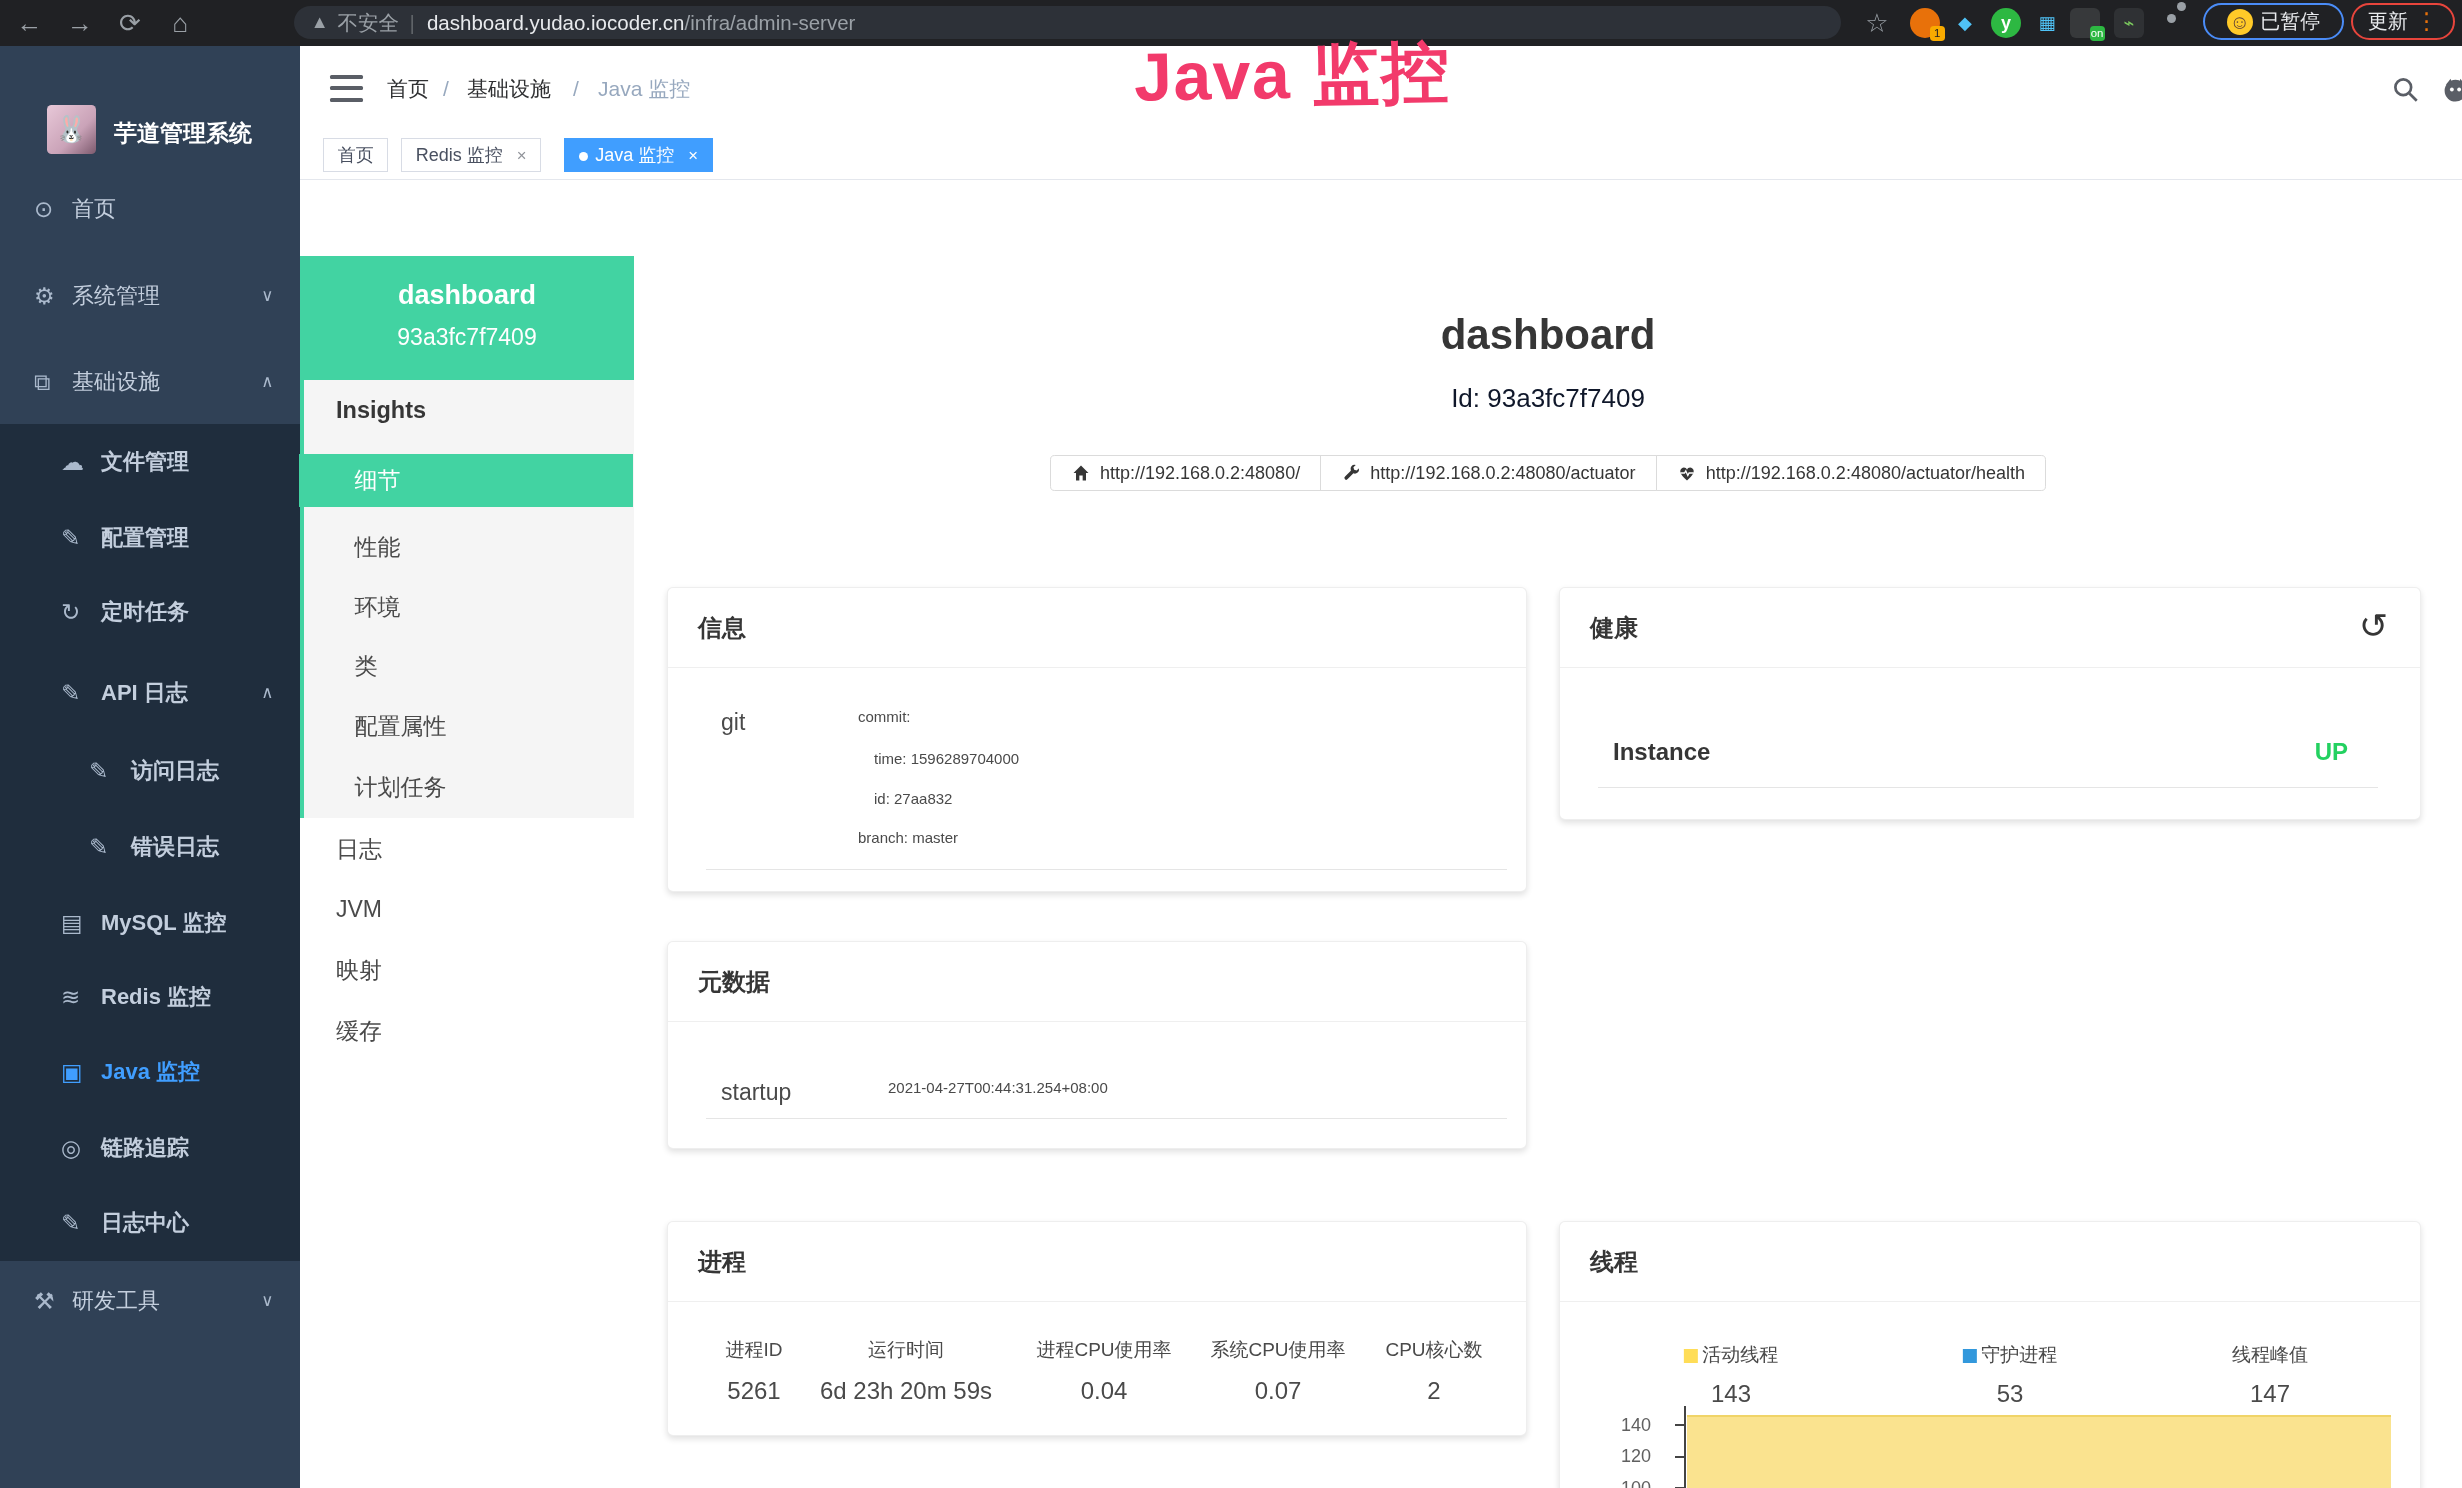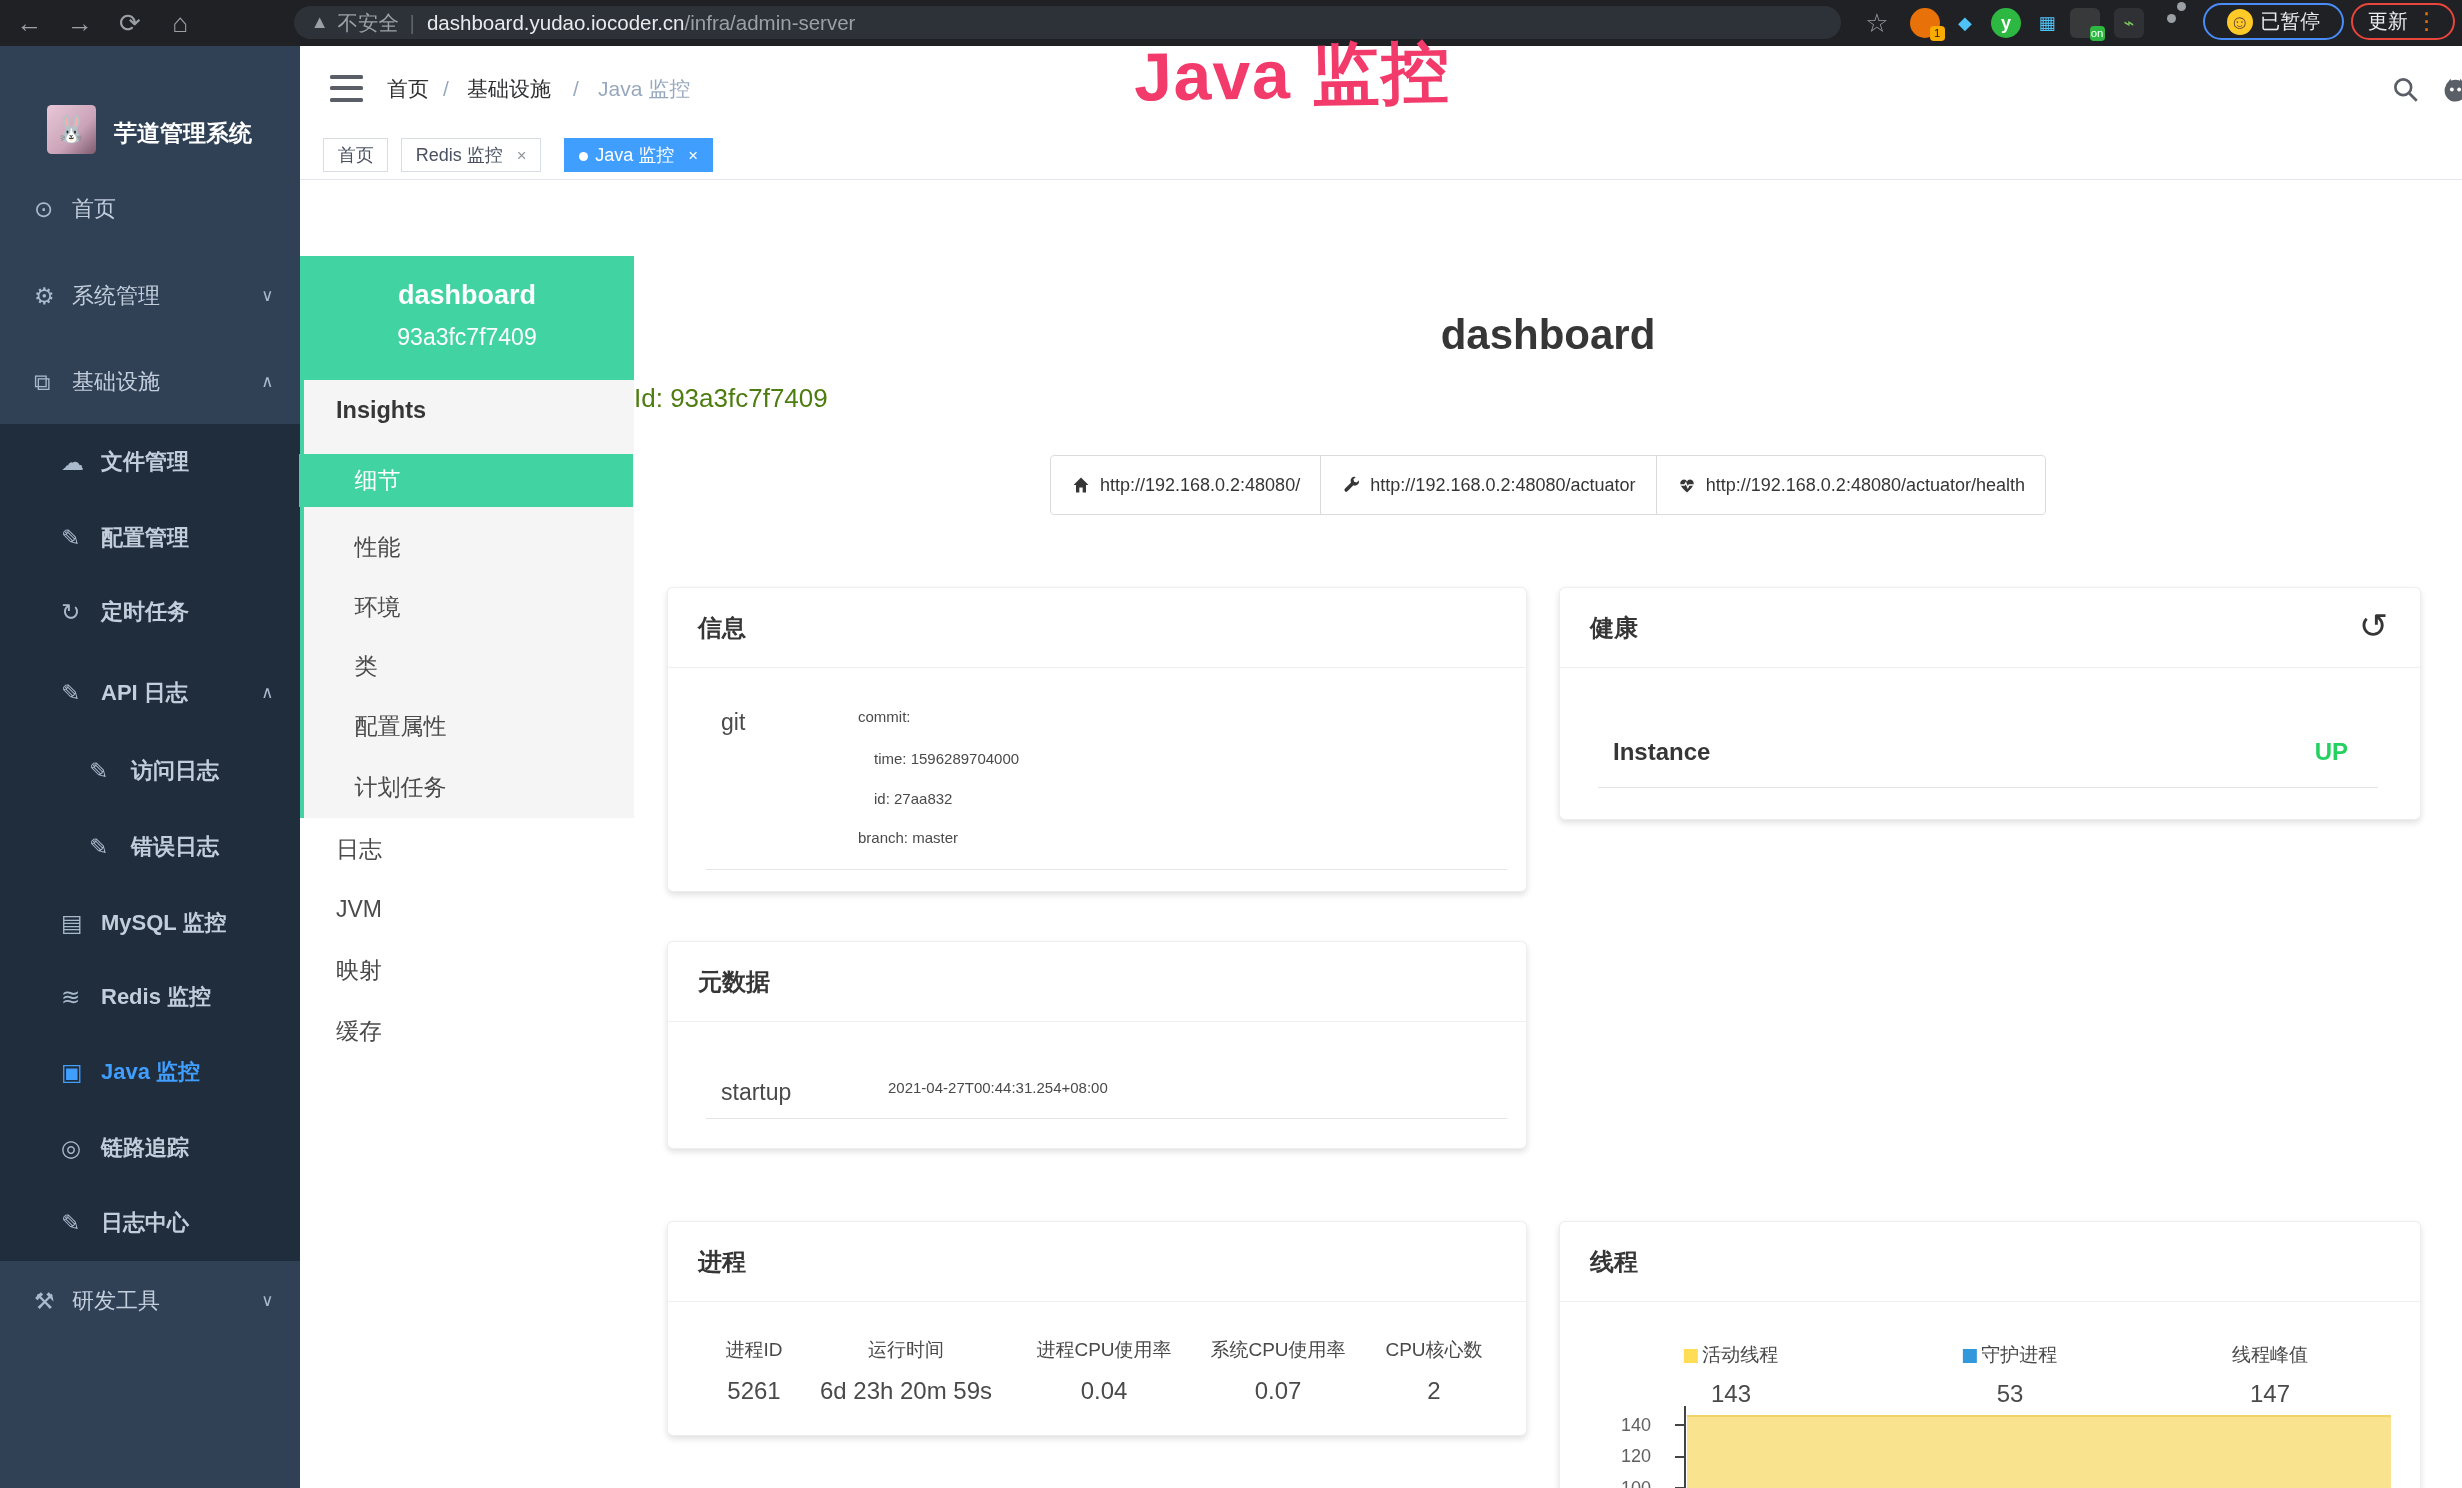--- a/index.html
+++ b/index.html
@@ -90,23 +90,23 @@
   .ins-item{position:absolute;left:-4.6px;width:334px;height:53px;line-height:53px;padding-left:55px;
             box-sizing:border-box;font-size:23px;color:#4a4a4a;cursor:pointer;}
   .ins-item.active{background:#42d3a2;color:#fff;}
   .root-item{position:absolute;left:0;width:334px;height:46px;line-height:46px;padding-left:36px;
              box-sizing:border-box;font-size:23px;color:#4a4a4a;cursor:pointer;background:#fff;}
 
   
   .sbamain{position:absolute;left:634px;top:256px;width:1828px;height:1233px;background:#fff;}
   .page-title{position:absolute;left:0;top:55px;width:1828px;text-align:center;font-size:42px;
               font-weight:bold;color:#363636;}
-  .page-sub{position:absolute;left:0;top:127px;width:1828px;font-size:26px;color:#4d7c0f;}
+  .page-sub{position:absolute;left:0;top:127px;width:1828px;text-align:center;font-size:26px;color:#0f172a;}
   .endpoints{position:absolute;left:0;top:199px;width:1828px;display:flex;justify-content:center;}
-  .ep-btn{height:60px;border:0.8px solid #dbdbdb;background:#fff;display:flex;align-items:center;gap:9px;
+  .ep-btn{height:36px;border:0.8px solid #dbdbdb;background:#fff;display:flex;align-items:center;gap:9px;
           padding:0 20px;font-size:18px;color:#363636;cursor:pointer;margin-left:-0.8px;box-sizing:border-box;}
   .ep-btn:first-child{border-radius:4.6px 0 0 4.6px;margin-left:0;}
   .ep-btn:last-child{border-radius:0 4.6px 4.6px 0;}
 
   .card{position:absolute;background:#fff;border:0.8px solid rgba(10,10,10,.07);border-radius:6px;
         box-shadow:0 3px 6px rgba(10,10,10,.12);overflow:hidden;}
   .card-head{position:absolute;left:0;top:0;right:0;height:80px;line-height:80px;padding-left:30px;
              font-size:24px;font-weight:bold;color:#363636;border-bottom:1.5px solid #efefef;box-sizing:border-box;}
   .kv-label{position:absolute;font-size:23px;color:#4a4a4a;}
   .kv-line{position:absolute;font-size:15px;color:#4a4a4a;}

